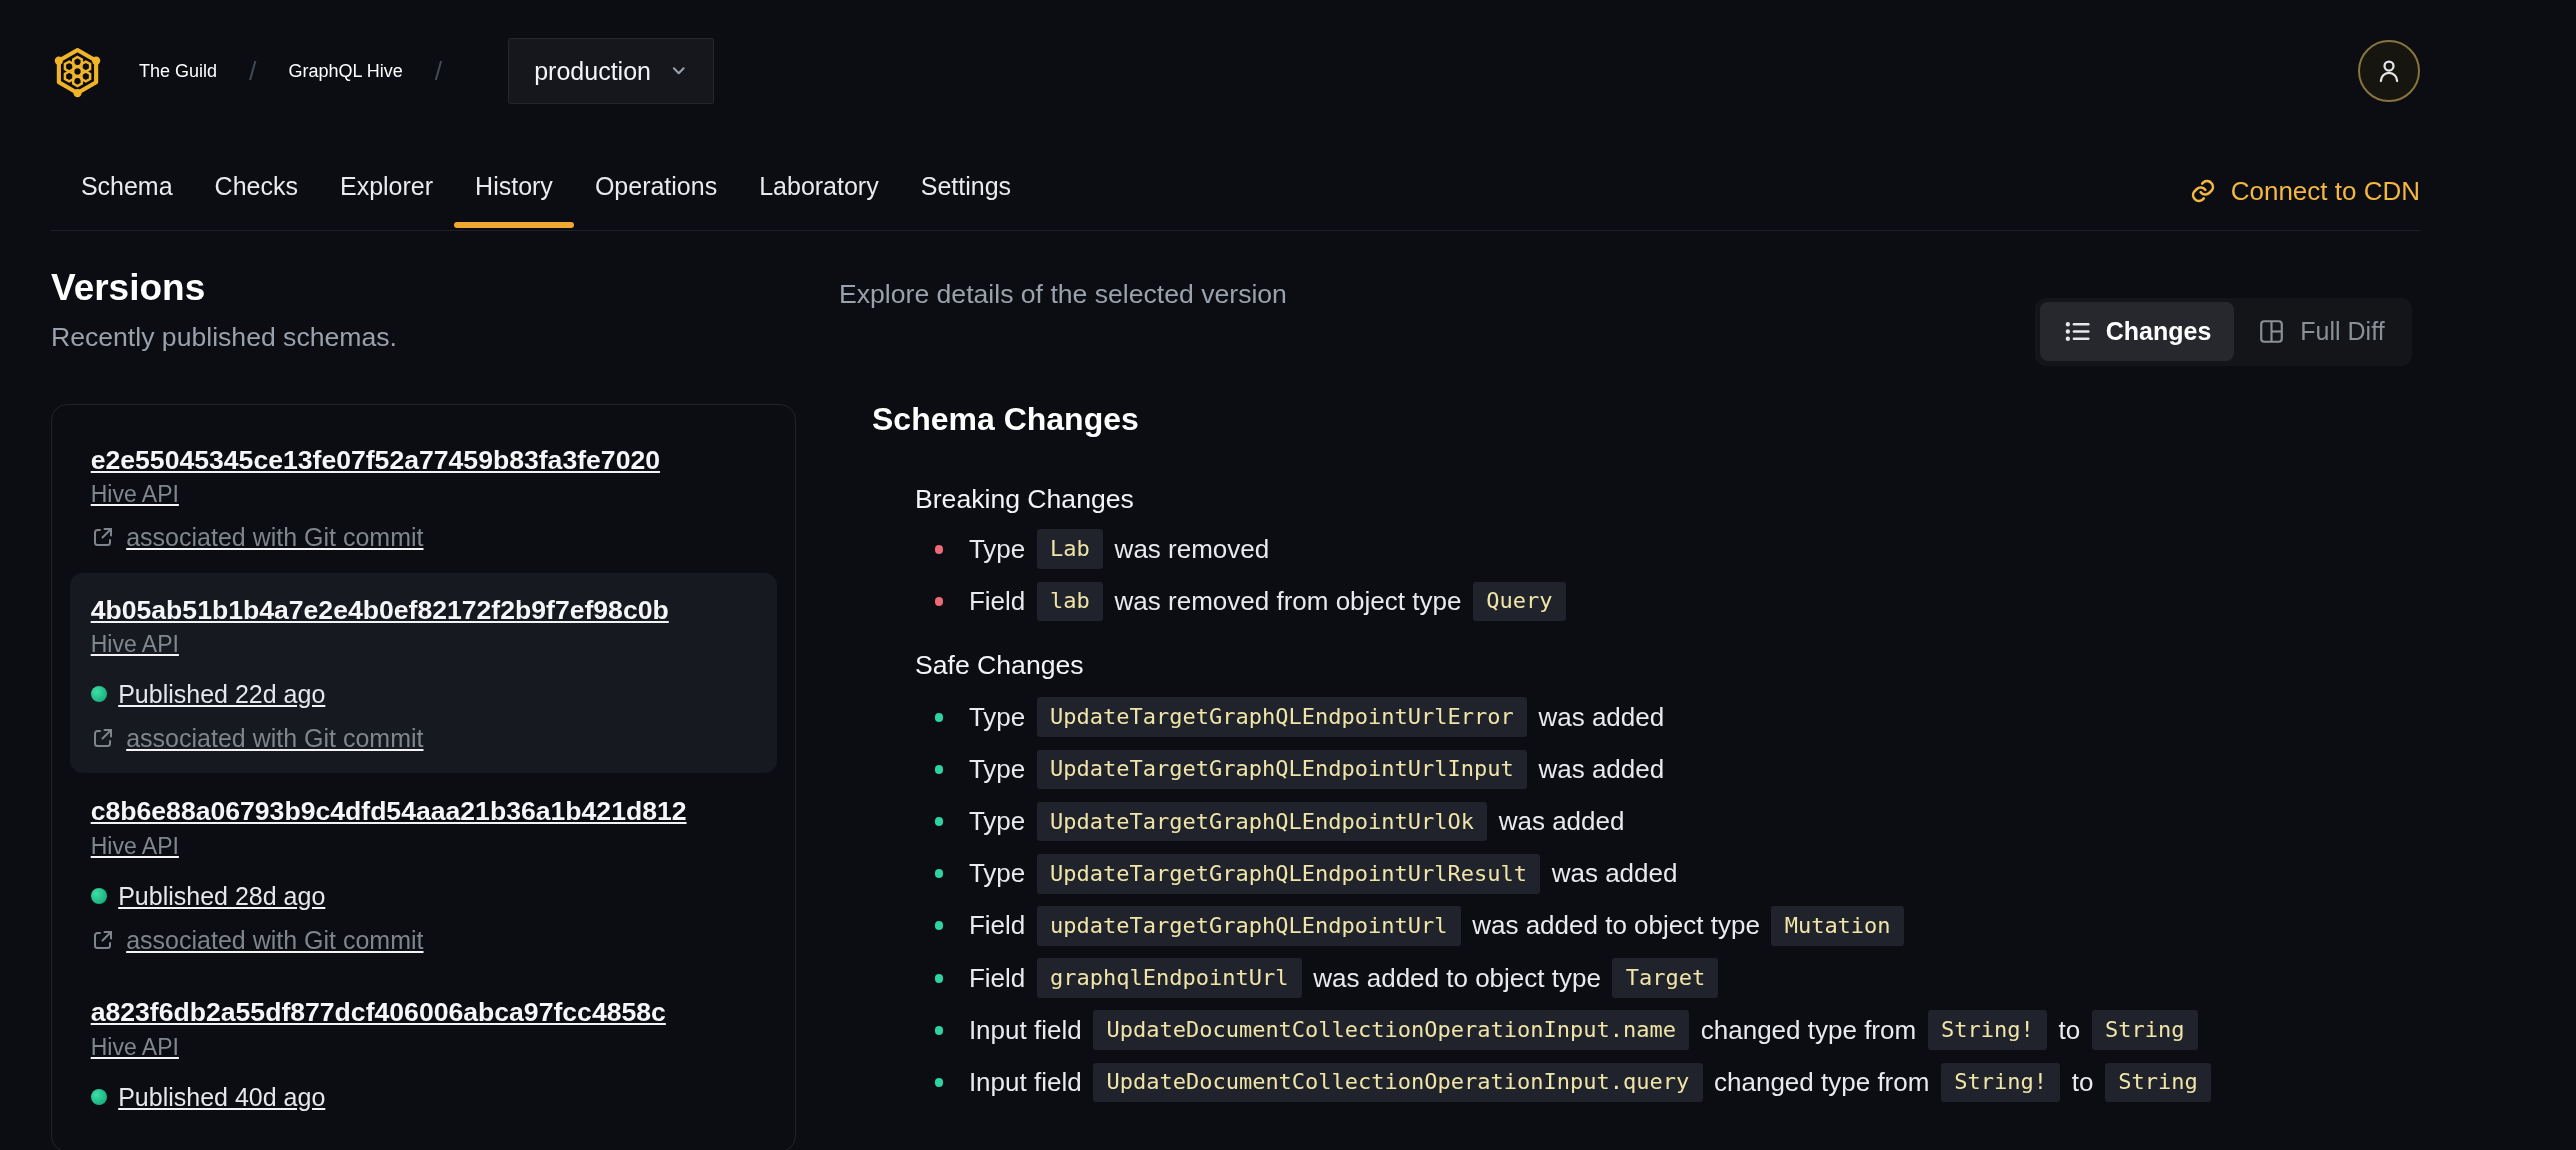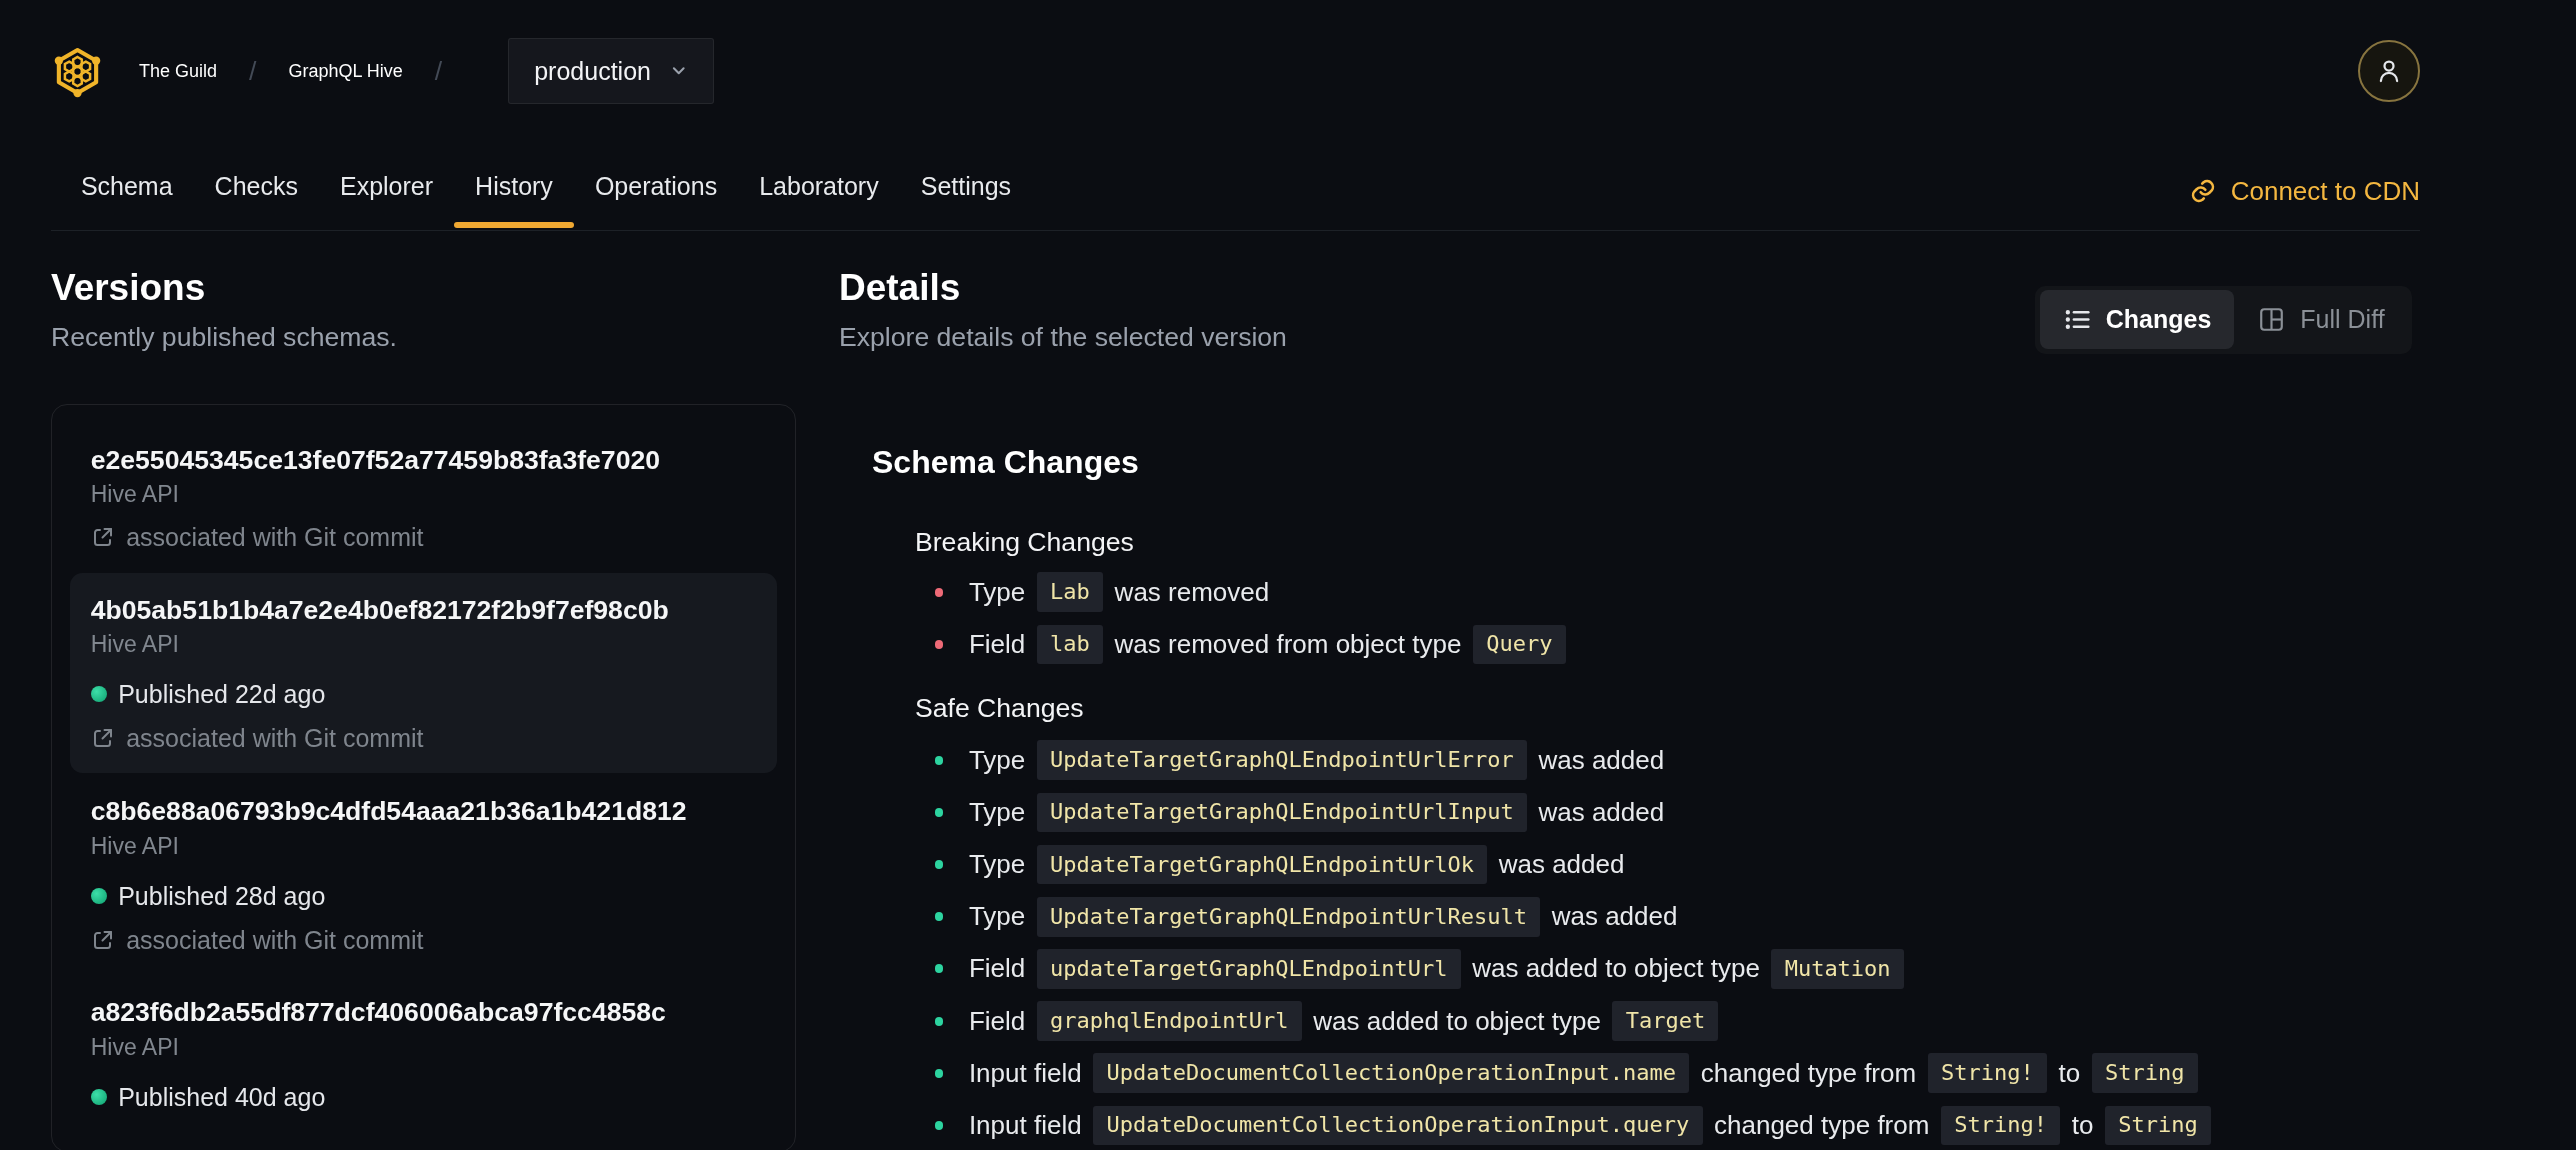--- a/index.html
+++ b/index.html
@@ -48,21 +48,21 @@
   }
   .cdn-link svg { width:28px; height:28px; stroke:#f4b740; }
   
   #versions-panel { position:absolute; left:51px; top:266px; width:745px; }
   .panel-title { font-size:37px; font-weight:700; color:#ffffff; line-height:43px; }
   .panel-sub { margin-top:12.4px; font-size:26.6px; line-height:32px; color:#9aa1ac; }
   .version-card {
     margin-top:51px; border:0.9px solid rgba(255,255,255,0.09);
     border-radius:16px; padding:17.7px; background:transparent;
   }
-  .version-item { padding:19.5px 21px; border-radius:12.4px; cursor:pointer; margin-bottom:1.8px; }
+  .version-item { padding:19.5px 21px; border-radius:12.4px; cursor:pointer; margin-bottom:1.8px;text-decoration:underline; }
   .version-item.selected { background:#16191f; }
   .v-hash { font-size:26.6px; font-weight:600; color:#f5f6f7; line-height:34px; }
   .v-service { margin-top:3.5px; font-size:23px; color:#81878f; line-height:28px; }
   .v-row { display:flex; align-items:center; gap:11.5px; }
   .v-row.pub { margin-top:21px; }
   .v-row.commit { margin-top:14px; }
   .pub-dot {
     width:16px; height:16px; border-radius:50%;
     background:radial-gradient(circle at 35% 35%, #3ddfa9, #0e9f6e);
   }
@@ -221,21 +221,20 @@
       <span class="pub-dot"></span>
       <span class="v-pub">Published 40d ago</span>
     </div>
 
   </div>
 </div>
 </section>
 
 <section id="details-panel">
   <div class="details-head">
-    <h2 class="panel-title">Details</h2>
     <p class="panel-sub">Explore details of the selected version</p>
     <div class="toggle-group">
       <button class="toggle-btn active">
         <svg class="ico" viewBox="0 0 24 24" fill="none" stroke-width="2" stroke-linecap="round">
           <circle cx="4" cy="6" r="0.8" fill="currentColor"></circle>
             <path d="M9 6 H21"></path>
           <circle cx="4" cy="12" r="0.8" fill="currentColor"></circle>
             <path d="M9 12 H21"></path>
           <circle cx="4" cy="18" r="0.8" fill="currentColor"></circle>
             <path d="M9 18 H21"></path>

